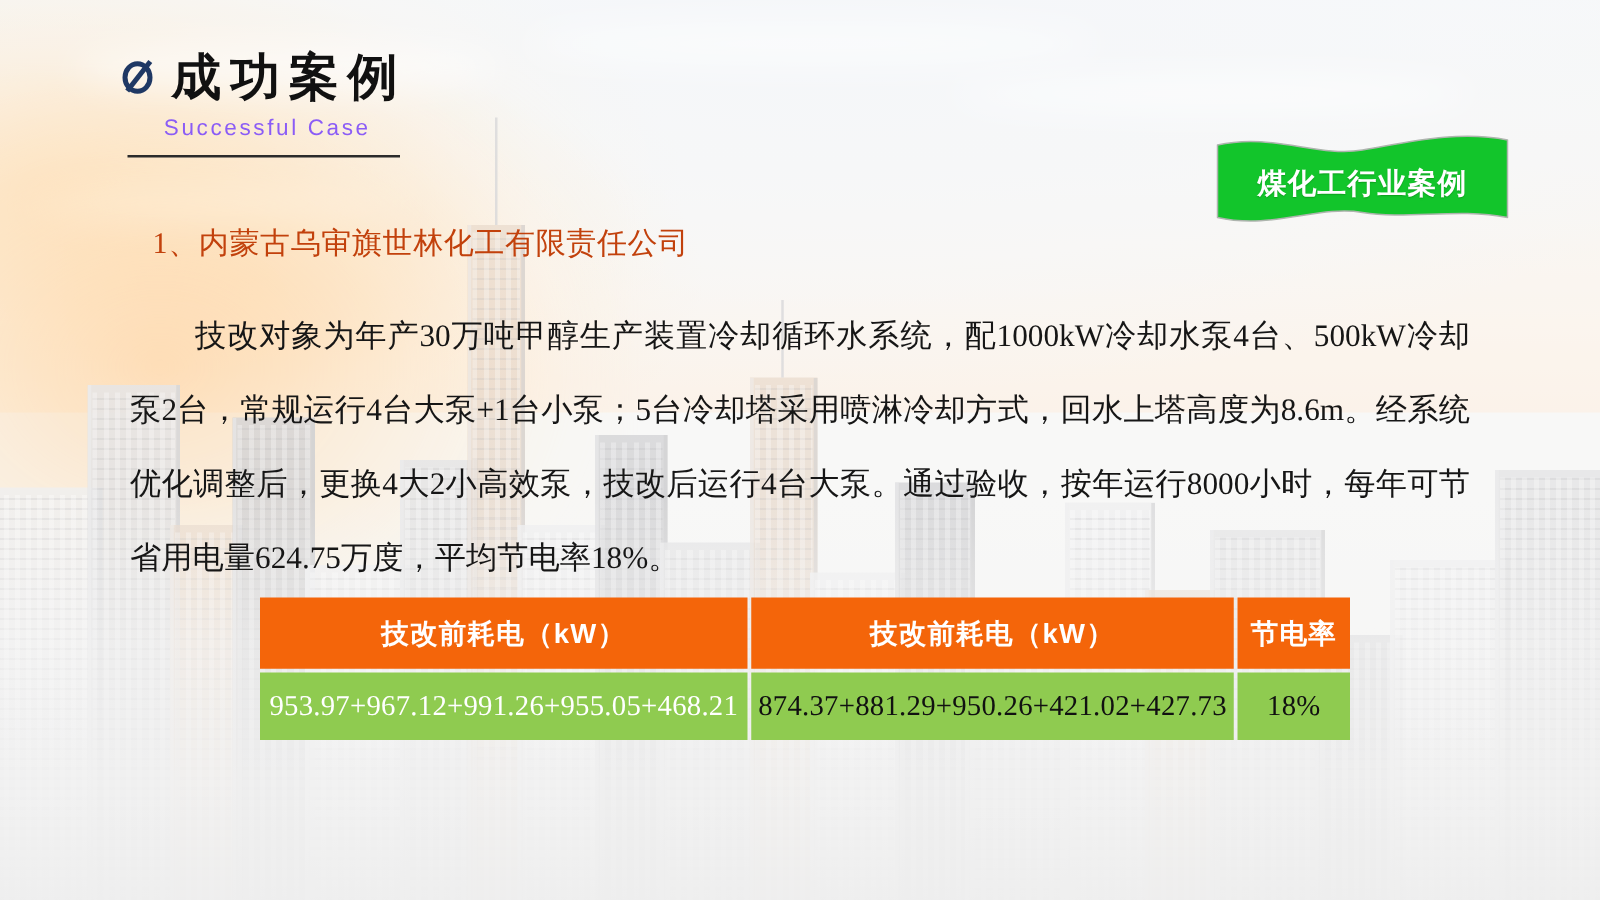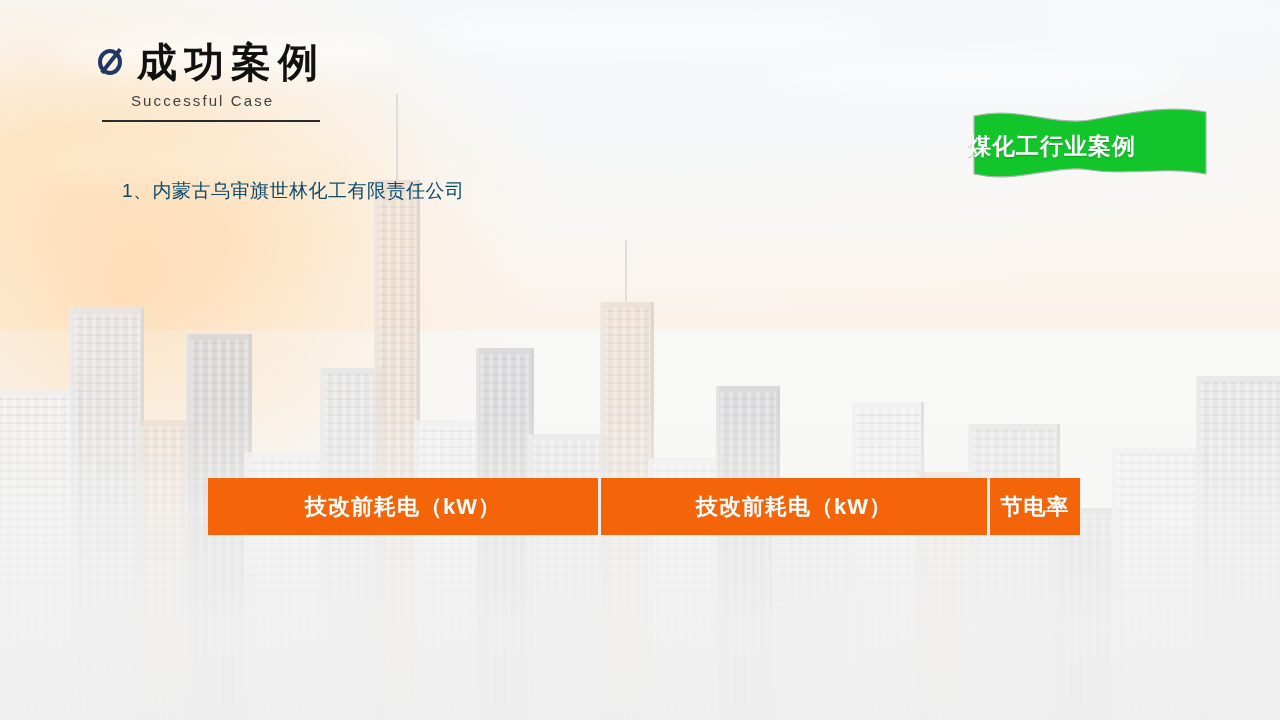--- a/index.html
+++ b/index.html
@@ -146,23 +146,23 @@
     font-weight: bold;
     color: #111111;
     letter-spacing: 7px;
     line-height: 46px;
     white-space: nowrap;
   }
   .title-en {
     margin-top: 4px;
     margin-left: 36px;
     font-family: "Liberation Sans", "DejaVu Sans", sans-serif;
-    font-size: 15px;
+    font-size: 18px;
     letter-spacing: 2.1px;
-    color: #404040;
+    color: #8b5cf6;
     white-space: nowrap;
   }
   .title-rule {
     margin-top: 11px;
     margin-left: 7px;
     width: 218px;
     height: 2px;
     background: #2b2b2b;
   }
 
@@ -172,39 +172,39 @@
     left: 968px;
     top: 104px;
     width: 244px;
     height: 82px;
   }
   .ribbon svg { display: block; width: 100%; height: 100%; overflow: visible; }
   .ribbon-label {
     position: absolute;
     left: 0; right: 0;
     top: 27px;
-    text-align: left;
+    text-align: center;
     font-family: "Liberation Sans", "DejaVu Sans", sans-serif;
     font-size: 23px;
     font-weight: bold;
     color: #ffffff;
     letter-spacing: 1px;
     text-shadow: 0 1px 1px rgba(0,90,0,.35);
     white-space: nowrap;
     pointer-events: none;
   }
 
   
   .heading-1 {
     position: absolute;
     left: 122px;
     top: 178px;
-    font-family: Liberation Sans, sans-serif;
-    font-size: 19px;
-    color: #0c4a6e;
+    font-family: Liberation Serif, serif;
+    font-size: 24px;
+    color: #c2410c;
     white-space: nowrap;
     letter-spacing: .5px;
   }
   .para {
     position: absolute;
     left: 104px;
     top: 240px;
     width: 1072px;
     font-family: "Liberation Serif", "DejaVu Serif", serif;
     font-size: 25px;
@@ -352,29 +352,35 @@
 
   <div class="ribbon">
     <svg viewBox="0 0 244 82" preserveAspectRatio="none">
       <path d="M6,12 C50,2 86,22 122,16 C158,10 198,0 238,8 L238,70 C198,62 158,72 122,66 C86,60 50,80 6,70 Z" fill="#12C52B" stroke="#aeb4ae" stroke-width="1.2" stroke-linejoin="round"></path>
     </svg>
     <div class="ribbon-label">煤化工行业案例</div>
   </div>
 
   <div class="heading-1">1、内蒙古乌审旗世林化工有限责任公司</div>
 
+  <div class="para">技改对象为年产30万吨甲醇生产装置冷却循环水系统，配1000kW冷却水泵4台、500kW冷却泵2台，常规运行4台大泵+1台小泵；5台冷却塔采用喷淋冷却方式，回水上塔高度为8.6m。经系统优化调整后，更换4大2小高效泵，技改后运行4台大泵。通过验收，按年运行8000小时，每年可节省用电量624.75万度，平均节电率18%。</div>
 
   <table class="tbl">
     <colgroup>
       <col class="col-a">
         <col class="col-b">
         <col class="col-c">
     </colgroup>
     <tbody>
       <tr>
         <td class="th">技改前耗电（kW）</td>
         <td class="th">技改前耗电（kW）</td>
         <td class="th">节电率</td>
       </tr>
+      <tr>
+        <td class="td light-text">953.97+967.12+991.26+955.05+468.21</td>
+        <td class="td">874.37+881.29+950.26+421.02+427.73</td>
+        <td class="td">18%</td>
+      </tr>
     </tbody>
   </table>
 
 </div>
 
 </body></html>

